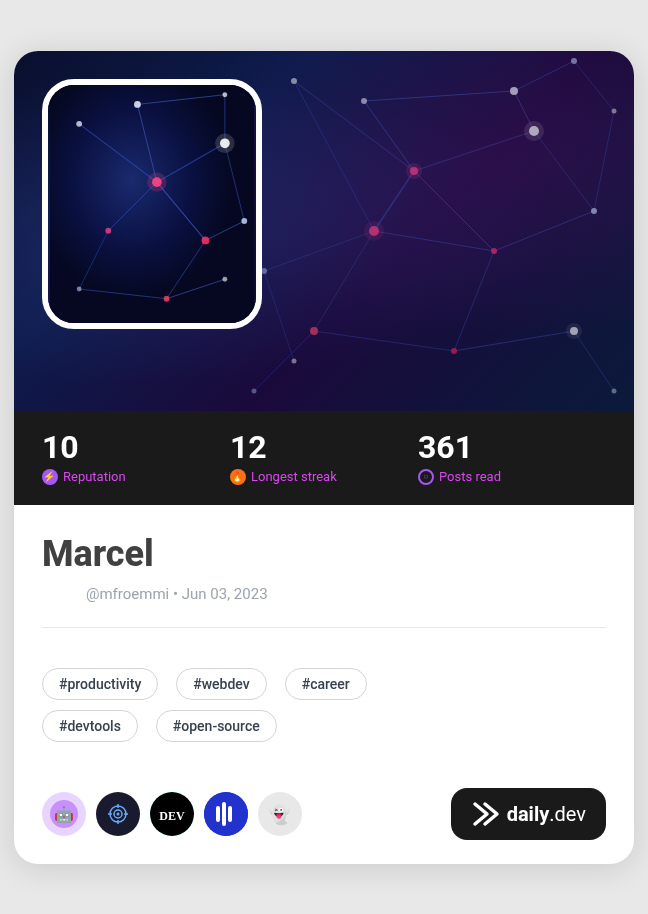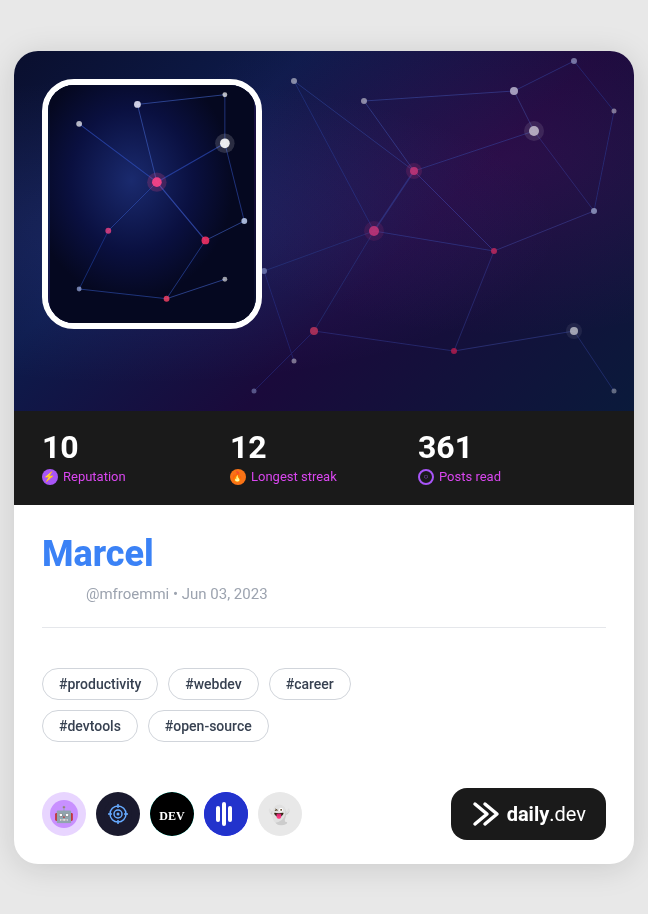--- a/index.html
+++ b/index.html
@@ -114,42 +114,42 @@
       color: #d946ef;
       font-size: 13px;
     }
     
     .profile-section {
       padding: 28px 28px 20px;
     }
     .profile-name {
       font-size: 36px;
       font-weight: 800;
-      color: #3b82f6;
+      color: #404040;
       margin-bottom: 10px;
     }
     .profile-meta {
       font-size: 15px;
       color: #9ca3af;
       margin-bottom: 24px;
       margin-left: 44px;
     }
     .divider {
       height: 1px;
       background: #e5e7eb;
       margin-bottom: 20px;
     }
     
     .tags-section {
       padding: 0 28px 20px;
     }
     .tags-row {
       display: flex;
       flex-wrap: wrap;
-      gap: 10px;
+      gap: 18px;
       margin-bottom: 10px;
     }
     .tag {
       border: 1.5px solid #d1d5db;
       border-radius: 20px;
       padding: 7px 16px;
       font-size: 14px;
       color: #374151;
       font-weight: 500;
       cursor: pointer;

